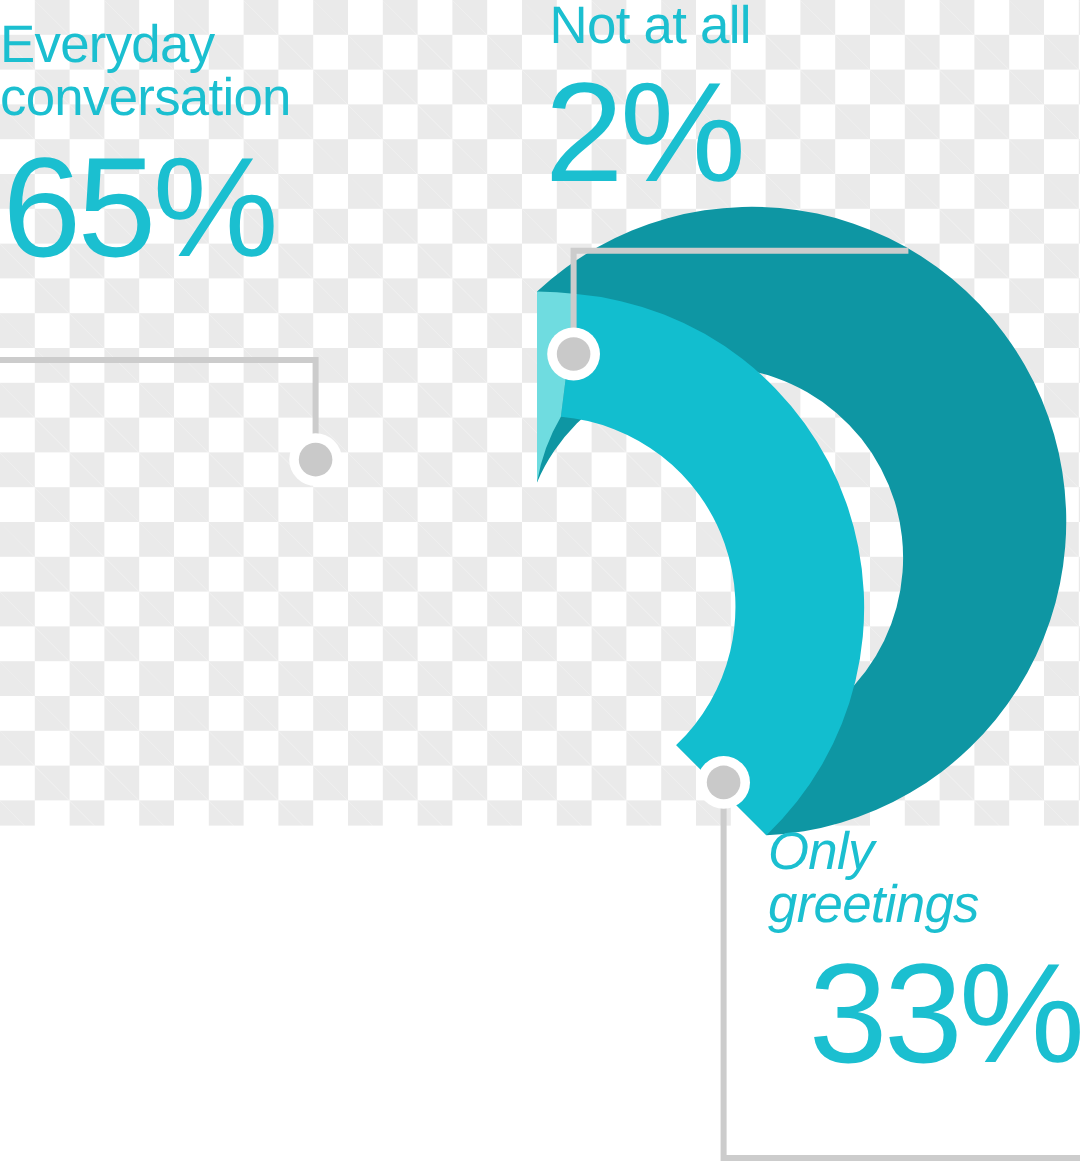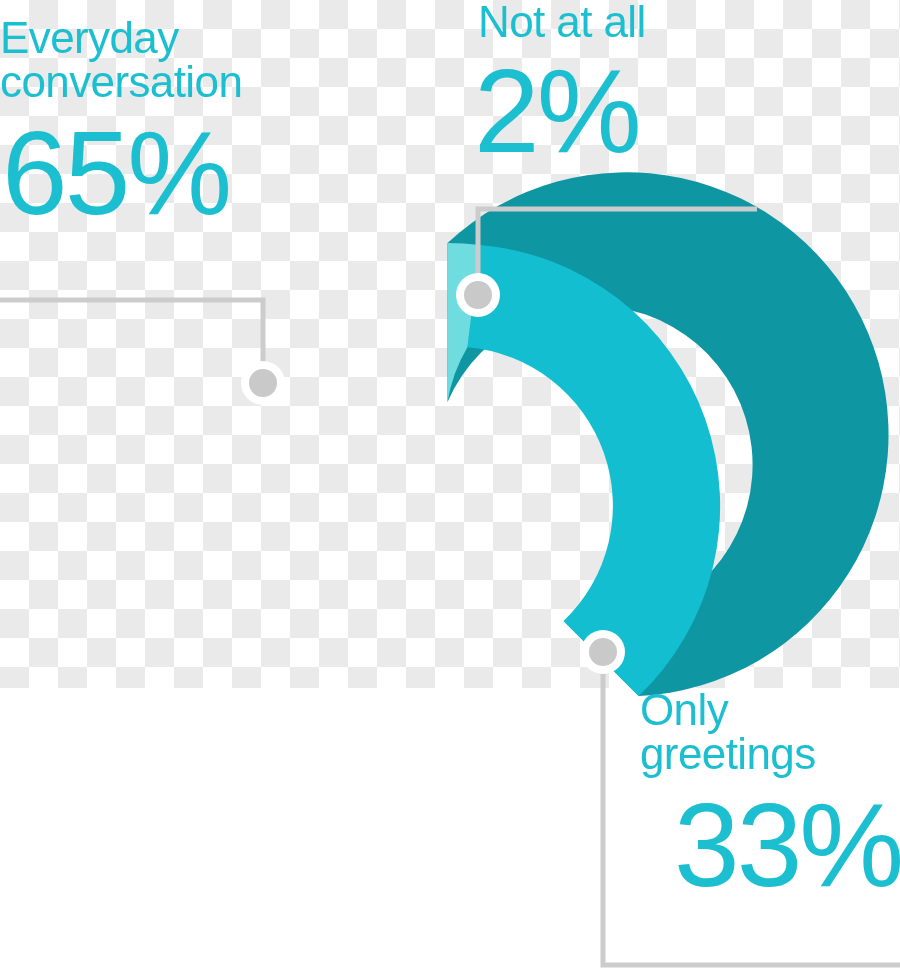--- a/index.html
+++ b/index.html
@@ -57,33 +57,33 @@
 
   #callout-everyday {
     left: 0px;
     top: 16px;
     text-align: left;
   }
   #callout-everyday .cap { display: block; }
   #callout-everyday .pct { display: block; margin-top: 10px; margin-left: 2px; }
 
   #callout-notatall {
-    left: 478px;
+    left: 458px;
     top: 0px;
     text-align: left;
   }
   #callout-notatall .cap { display: block; }
   #callout-notatall .pct { display: block; margin-top: 8px; margin-left: -4px; }
 
   #callout-greetings {
     left: 640px;
     top: 688px;
     text-align: left;
   }
-  #callout-greetings .cap { display: block; }
+  #callout-greetings .cap { display: block; font-style: italic; }
   #callout-greetings .pct { display: block; margin-top: 10px; margin-left: -2px; padding-left: 36px; }
 </style>
 </head>
 <body>
 
 <div id="canvas">
 
   <svg id="chart-svg" viewBox="0 0 900 980">
 
     <path fill="#0E96A3" d="M 638.7 696.0

